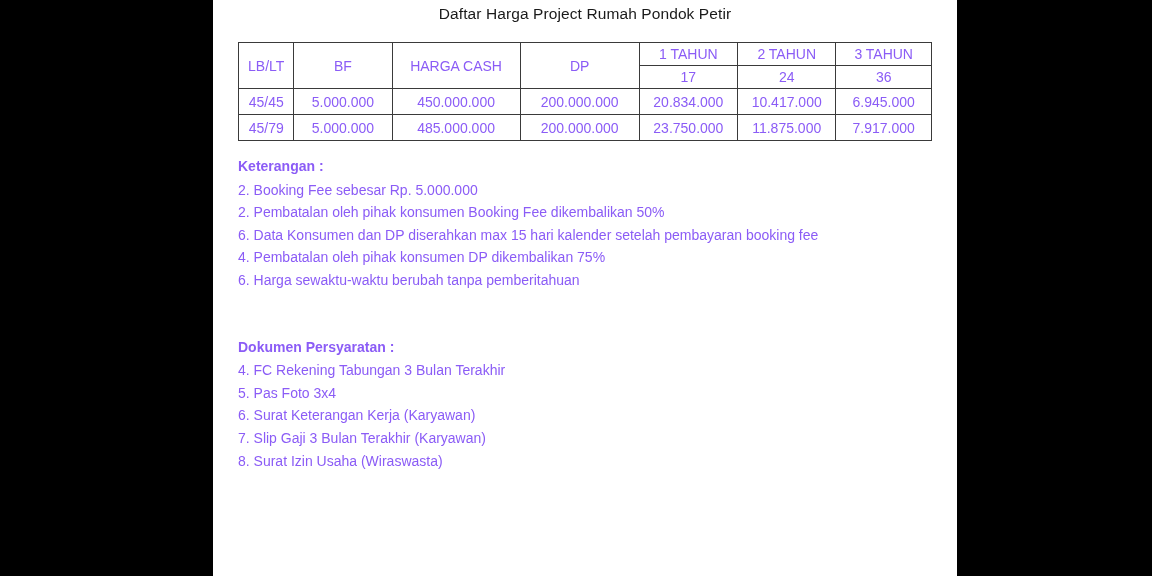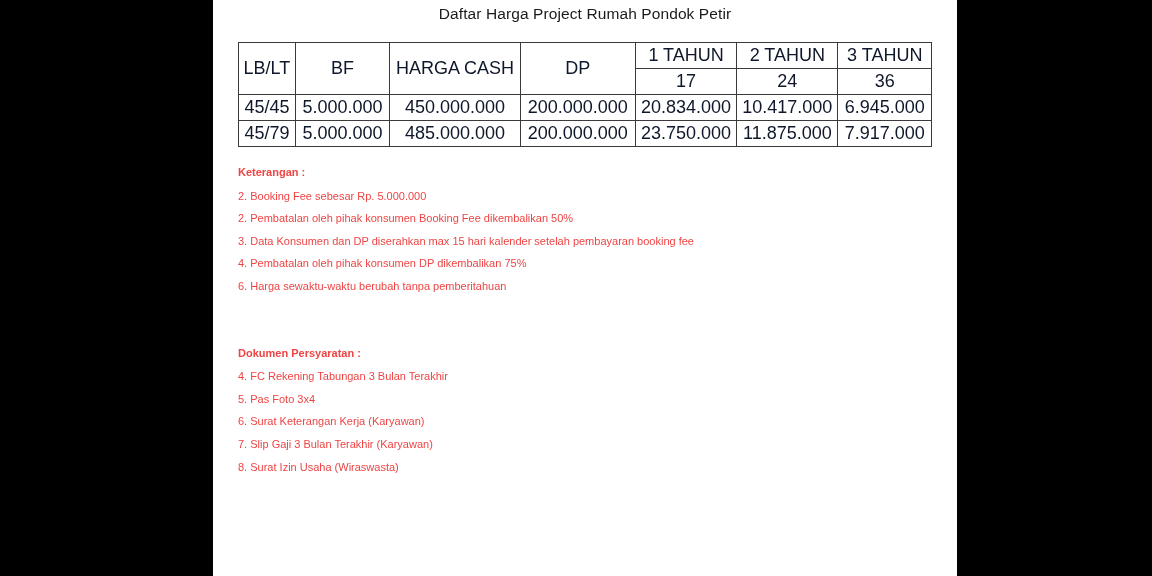--- a/index.html
+++ b/index.html
@@ -31,22 +31,22 @@
     line-height: 25px;
     color: #1a1a1a;
     letter-spacing: 0.1px;
   }
   .table-wrap {
     margin: 16px 25px 0 25px;
   }
   table.price {
     border-collapse: collapse;
     width: 100%;
-    font-size: 18px;
-    color: #0f172a;
+    font-size: 14px;
+    color: #8b5cf6;
   }
   table.price td, table.price th {
     border: 1px solid #3a3a3a;
     text-align: center;
     font-weight: normal;
     padding: 2px 4px;
     white-space: nowrap;
   }
   table.price .tall {
     height: 41px;
@@ -55,23 +55,23 @@
     height: 21px;
   }
   .col-lblt { width: 52px; }
   .col-bf { width: 104px; }
   .col-cash { width: 134px; }
   .col-dp { width: 128px; }
   .col-tenor { width: 100px; }
 
   .body-text {
     margin: 14px 25px 0 25px;
-    font-size: 11px;
+    font-size: 14px;
     line-height: 22.6px;
-    color: #ef4444;
+    color: #8b5cf6;
   }
   .section-head {
     font-weight: bold;
     margin-bottom: 1px;
   }
   .list-item {
     white-space: nowrap;
   }
   .gap {
     height: 30px;
@@ -122,21 +122,21 @@
         <td class="row-cell">7.917.000</td>
       </tr>
     </tbody>
       </table>
   </div>
 
   <div class="body-text">
     <div class="section-head">Keterangan :</div>
     <div class="list-item">2. Booking Fee  sebesar Rp. 5.000.000</div>
     <div class="list-item">2. Pembatalan oleh pihak konsumen Booking Fee dikembalikan 50%</div>
-    <div class="list-item">3. Data Konsumen dan DP diserahkan max 15 hari kalender setelah pembayaran booking fee</div>
+    <div class="list-item">6. Data Konsumen dan DP diserahkan max 15 hari kalender setelah pembayaran booking fee</div>
     <div class="list-item">4. Pembatalan oleh pihak konsumen DP dikembalikan 75%</div>
     <div class="list-item">6. Harga sewaktu-waktu berubah tanpa pemberitahuan</div>
   </div>
 
   <div class="gap"></div>
 
   <div class="body-text">
     <div class="section-head">Dokumen Persyaratan :</div>
     <div class="list-item">4. FC Rekening Tabungan 3 Bulan Terakhir</div>
     <div class="list-item">5. Pas Foto 3x4</div>

